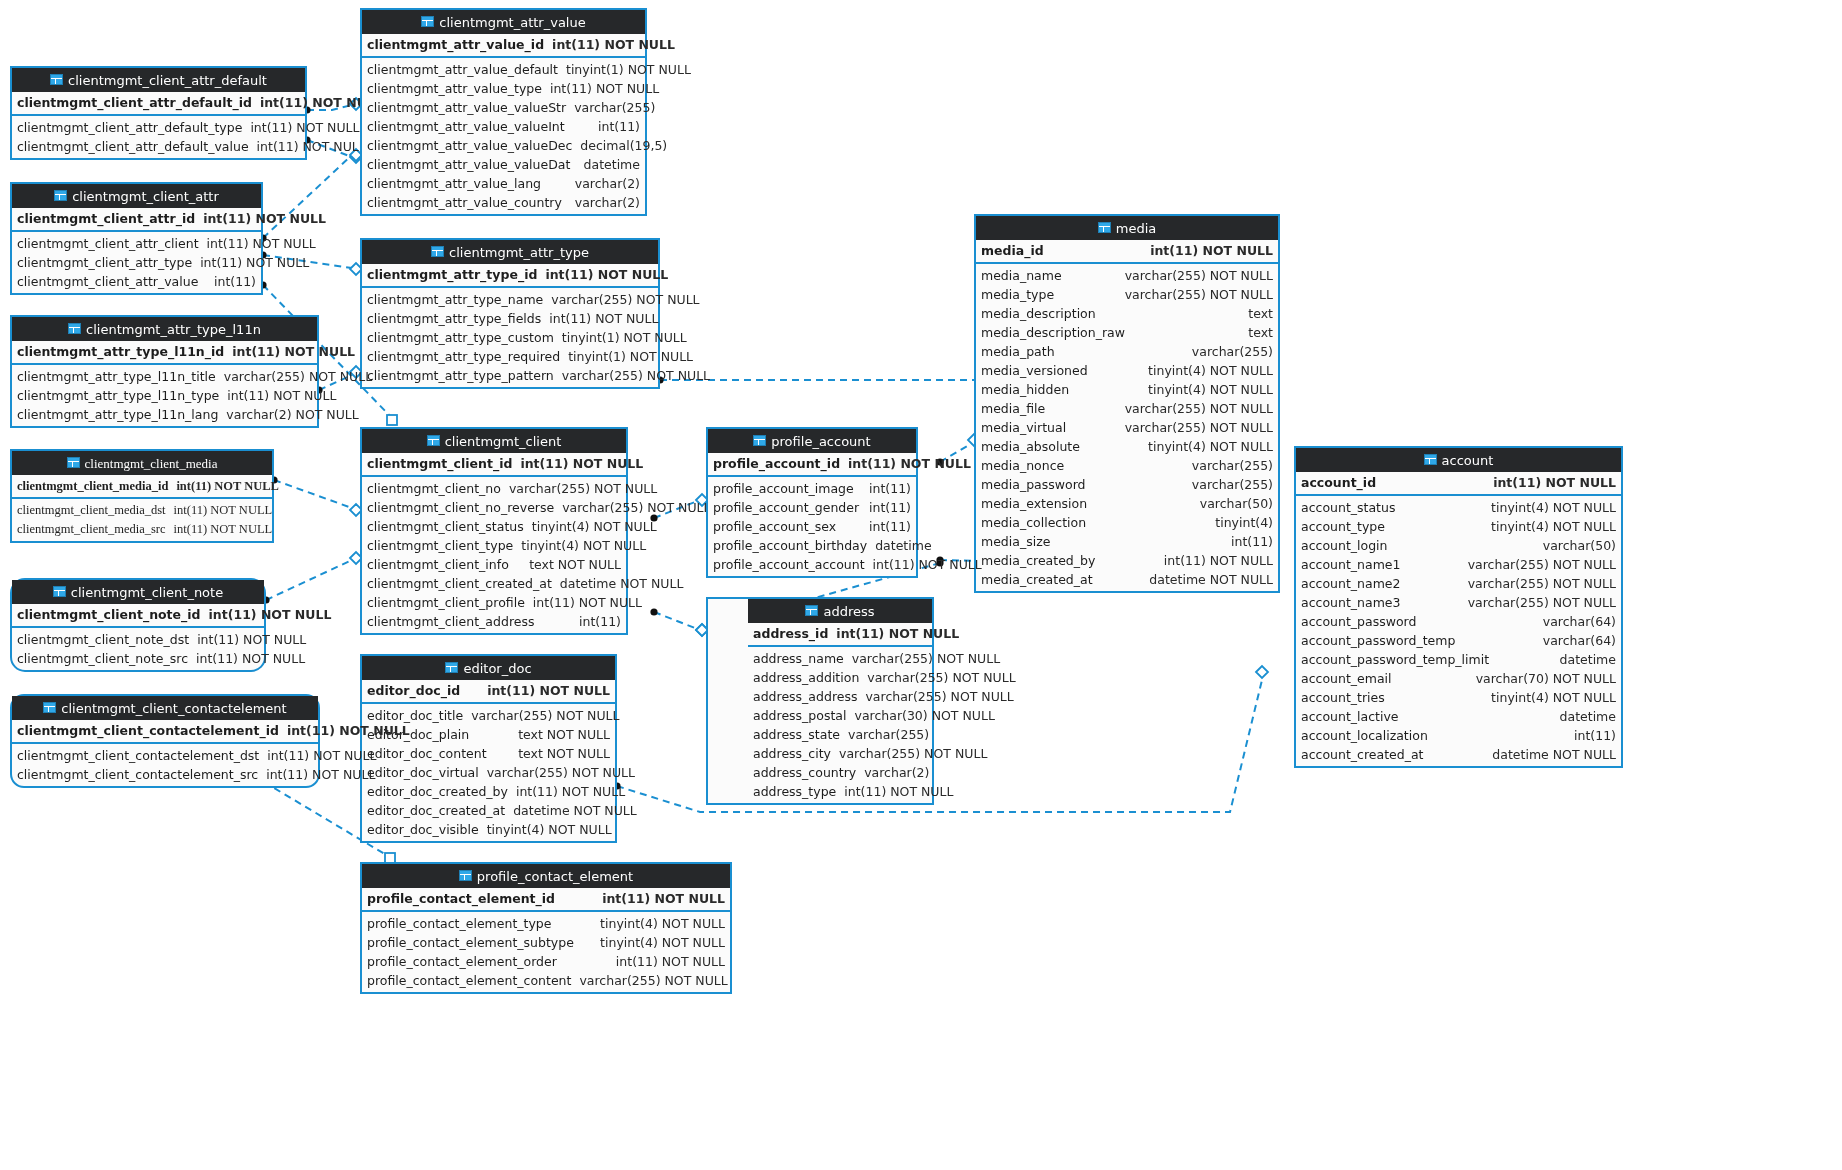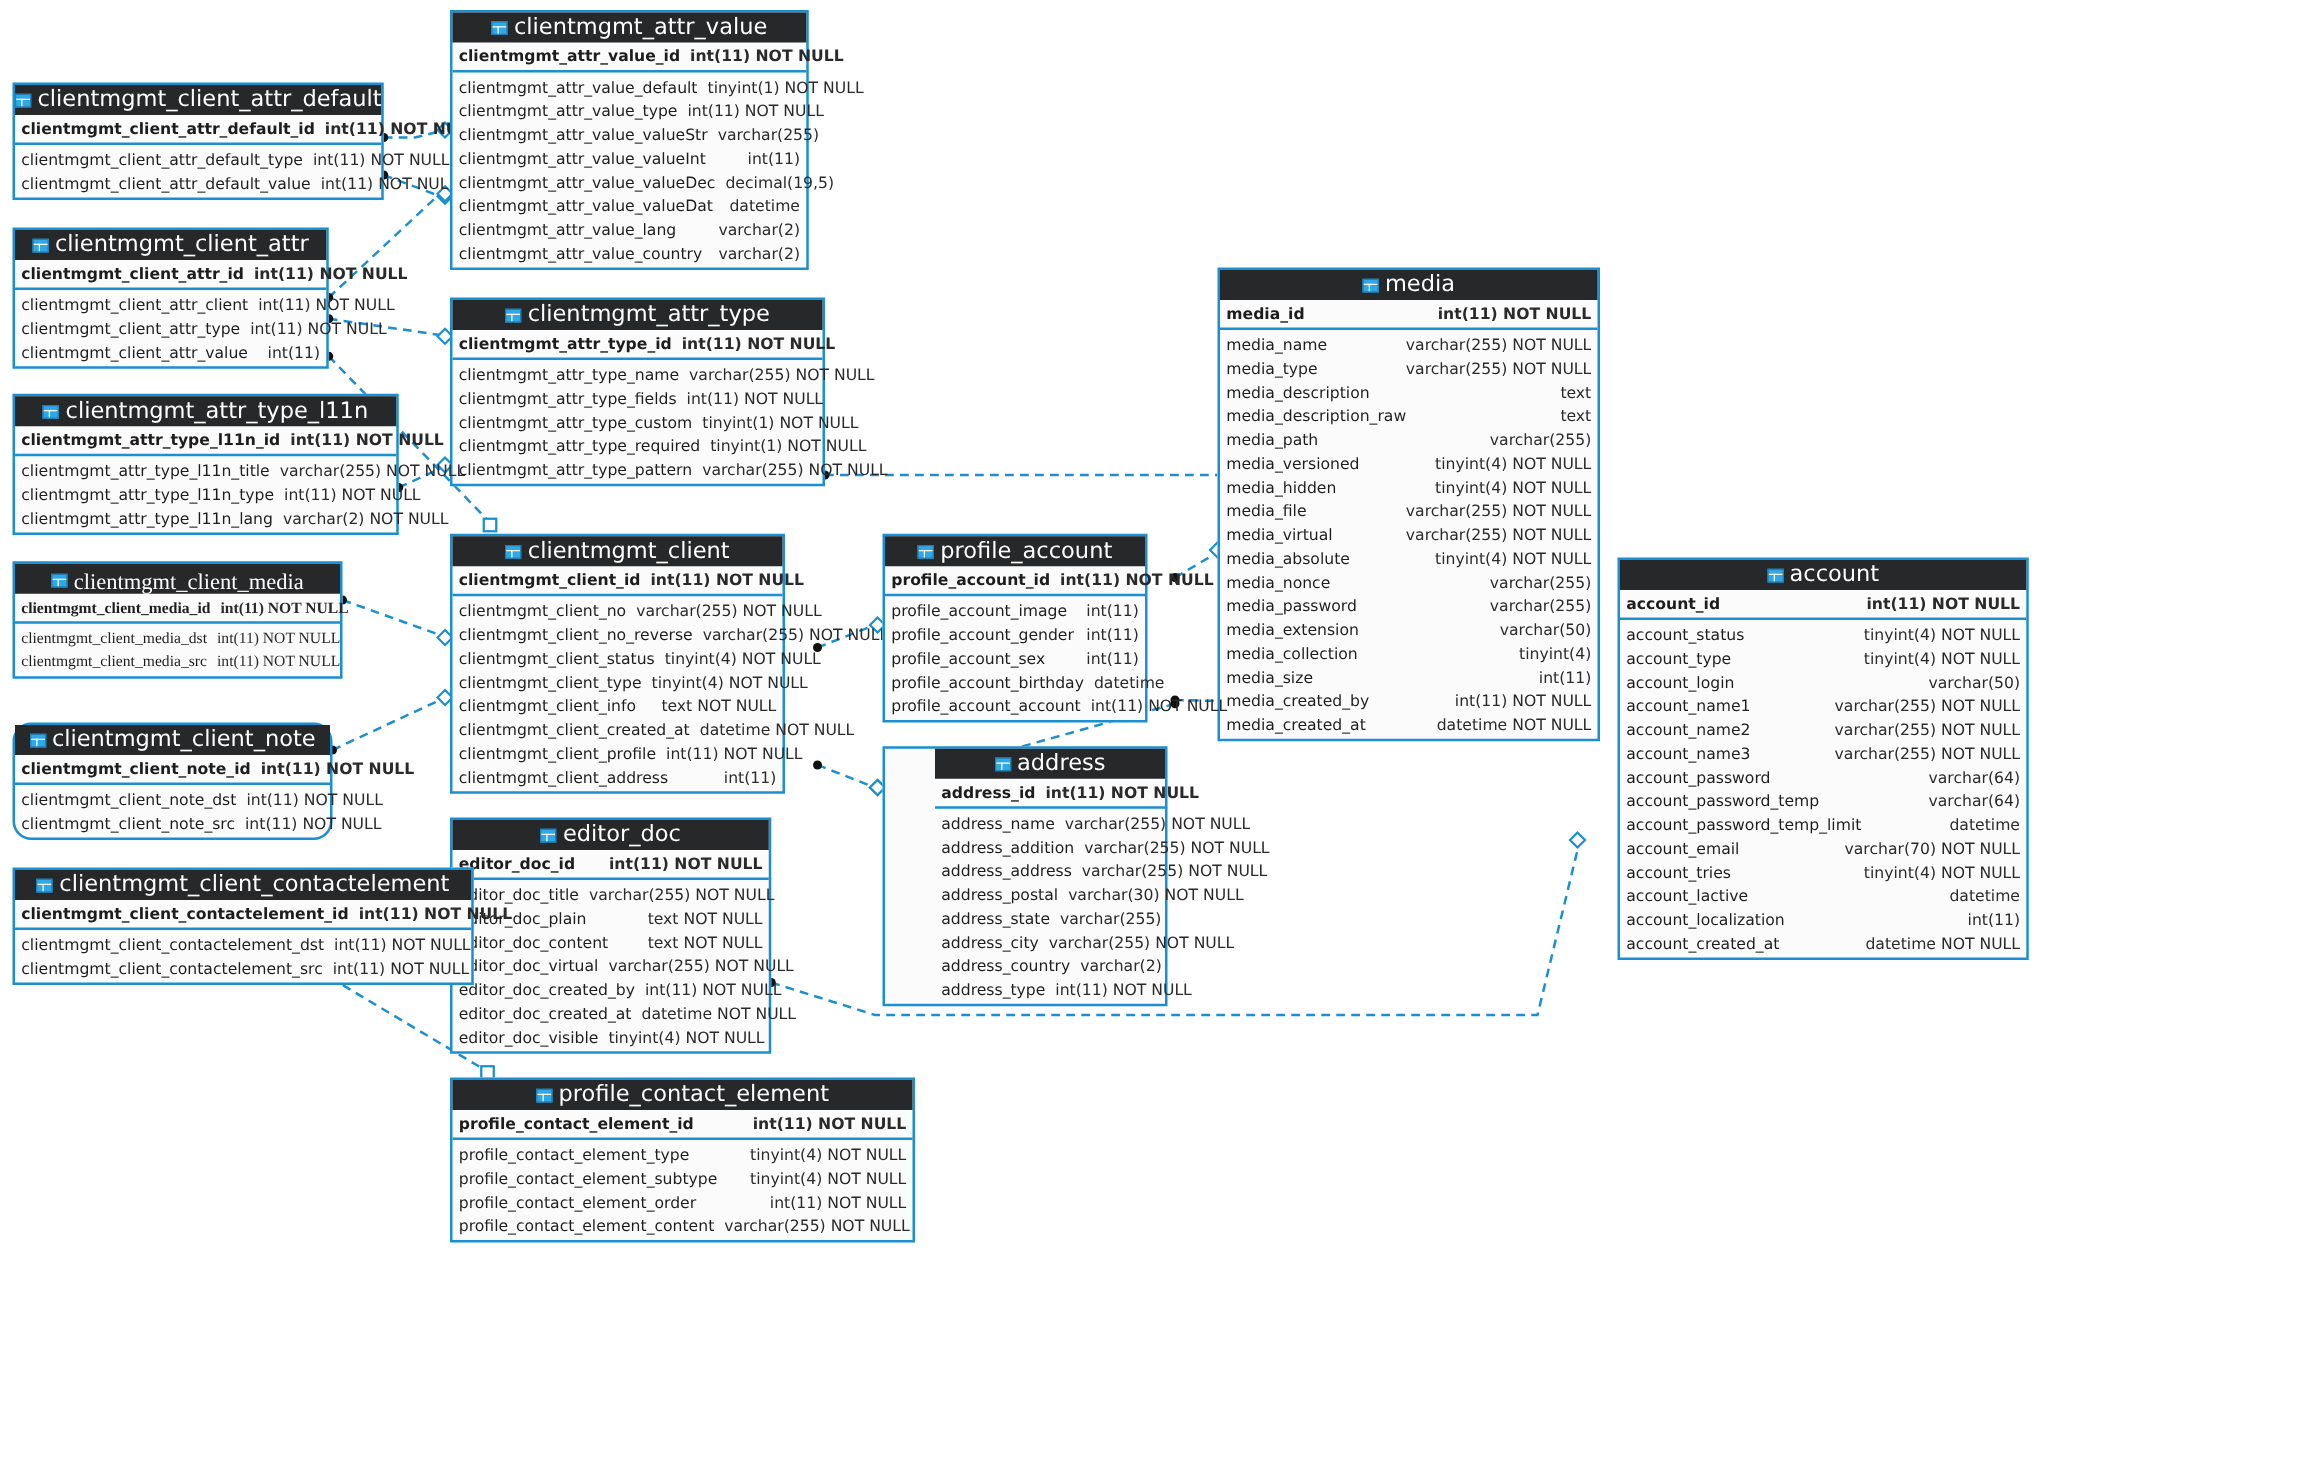--- a/index.html
+++ b/index.html
@@ -32,21 +32,21 @@
     border: 2px solid #1a8fd1;
     box-sizing: border-box;
     font-size: 12.5px;
   }
   .tbl-head {
     background: #26282a;
     color: #ffffff;
     height: 24px;
     line-height: 24px;
     text-align: center;
-    font-size: 18px;
+    font-size: 13px;
     white-space: nowrap;
     position: relative;
   }
   .tbl-head .thname {
     display: inline-block;
     vertical-align: middle;
   }
   .tbl-icon {
     display: inline-block;
     width: 13px;
@@ -654,21 +654,21 @@
         <div class="row">
           <span class="col-name">editor_doc_created_at</span>
           <span class="col-type">datetime NOT NULL</span>
         </div>
         <div class="row">
           <span class="col-name">editor_doc_visible</span>
           <span class="col-type">tinyint(4) NOT NULL</span>
         </div>
       </div>
     </div>
-    <div class="tbl" style="left: 10px; top: 694px; width: 369px;">
+    <div class="tbl" style="left: 10px; top: 694px; width: 310px; border-radius: 14px;">
       <div class="tbl-head"><span class="tbl-icon"></span><span class="thname">clientmgmt_client_contactelement</span></div>
       <div class="pk-row">
         <div class="row">
           <span class="col-name">clientmgmt_client_contactelement_id</span>
           <span class="col-type">int(11) NOT NULL</span>
         </div>
       </div>
       <div class="body-rows">
         <div class="row">
           <span class="col-name">clientmgmt_client_contactelement_dst</span>

